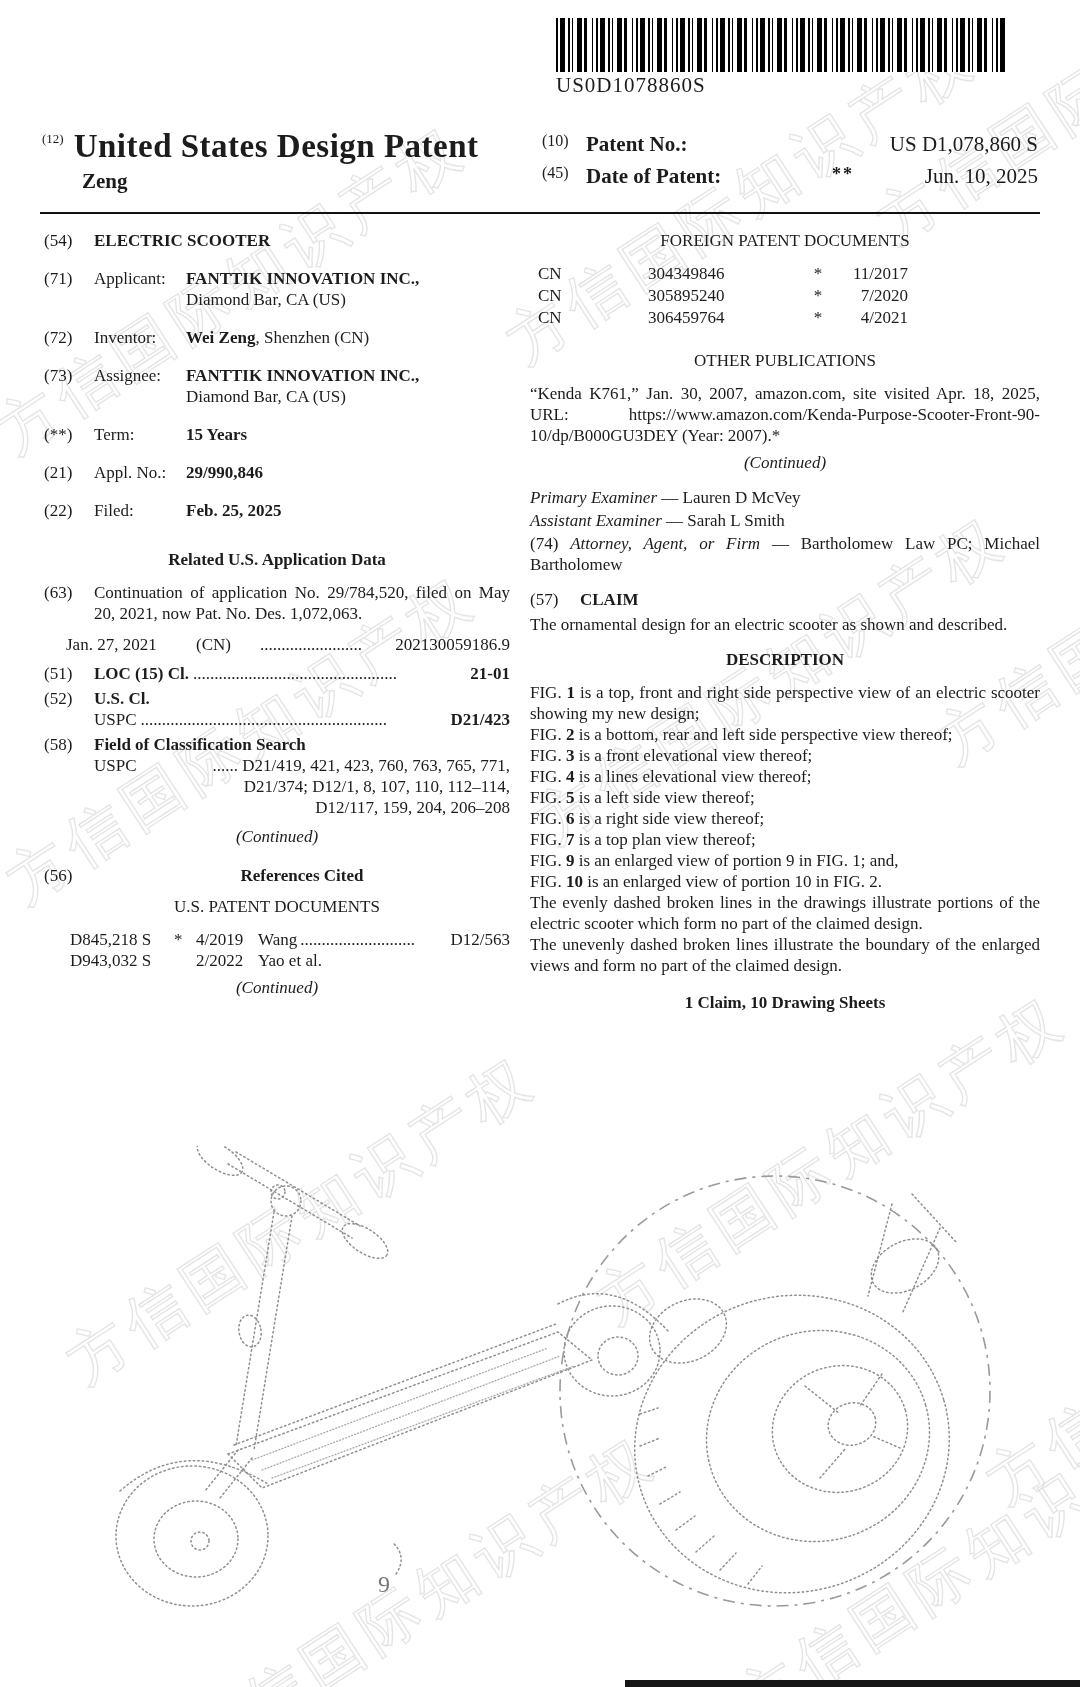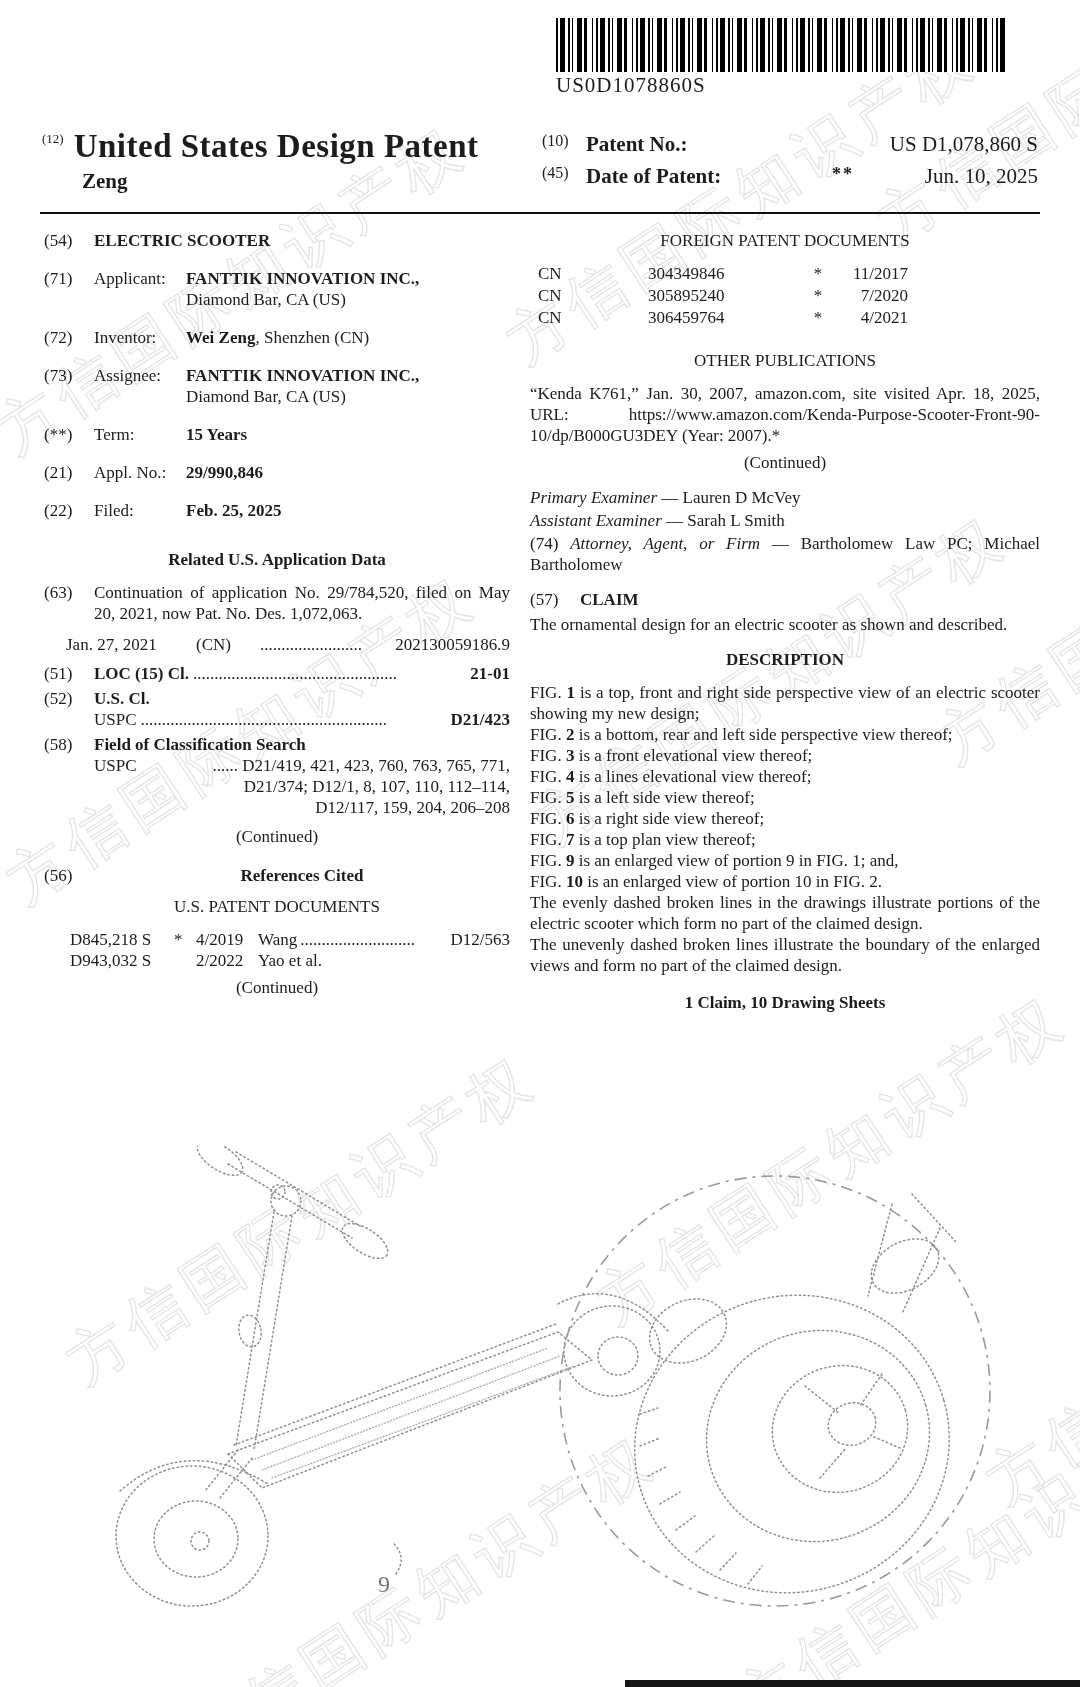--- a/index.html
+++ b/index.html
@@ -44,21 +44,21 @@
            font-size:17px; line-height:21px; z-index:2;}
   .col-left{width:466px;}
   .col-right{width:510px;}
   .code{flex:0 0 50px;}
   .bib-row{display:flex; margin-bottom:17px;}
   .bib-label{flex:0 0 92px;}
   .bib-value{flex:1;}
   b,.bold{font-weight:bold;}
   .center-head{text-align:center; font-weight:bold; margin:14px 0 12px;}
   .center-plain{text-align:center; margin:10px 0 12px;}
-  .center-note{text-align:center; margin:4px 0 14px;}
+  .center-note{text-align:center; margin:4px 0 14px;font-style:italic;}
   .just{text-align:justify;}
   .leader-row{display:flex; align-items:baseline; margin-bottom:4px;}
   .dots{flex:1; overflow:hidden; white-space:nowrap; padding:0 4px;}
   .head-row{display:flex; margin:12px 0 10px;}
   .head-row .hd{flex:1; text-align:center; font-weight:bold;}
   .indent1{margin-left:50px;}
   .right-align{text-align:right;}
   .field-line1{display:flex;}
   .field-line1 .fl-text{flex:1; text-align:right;}
   .ref-row{display:flex; margin-left:26px;}

